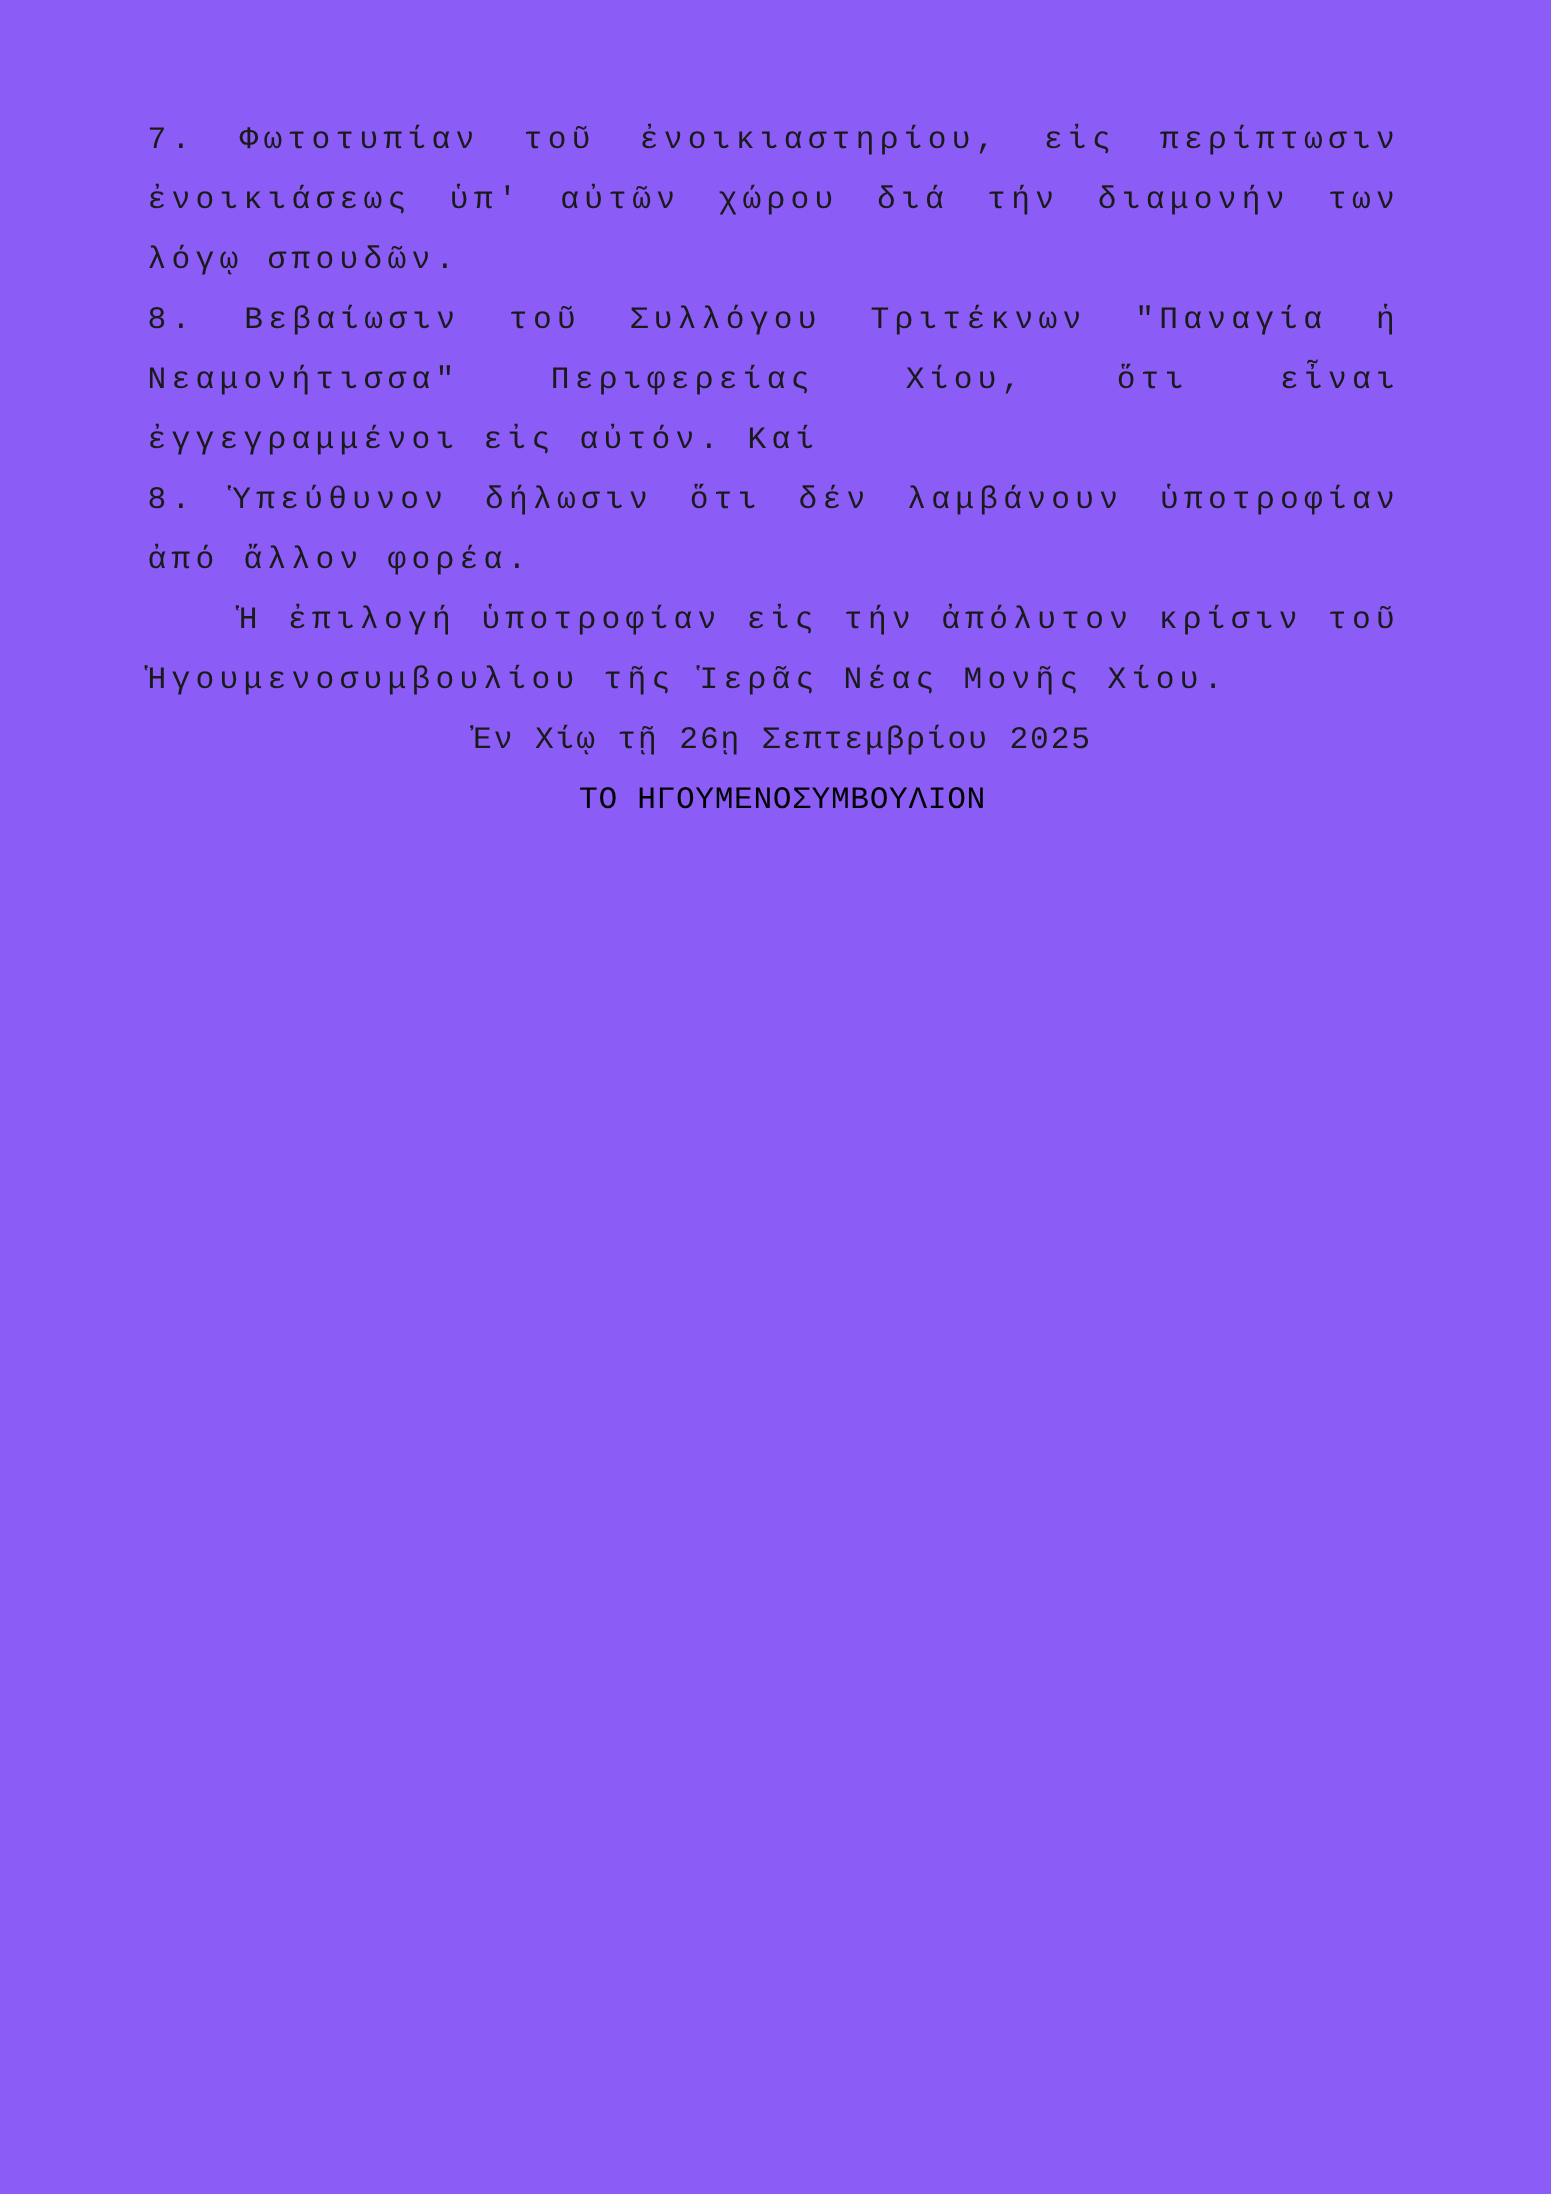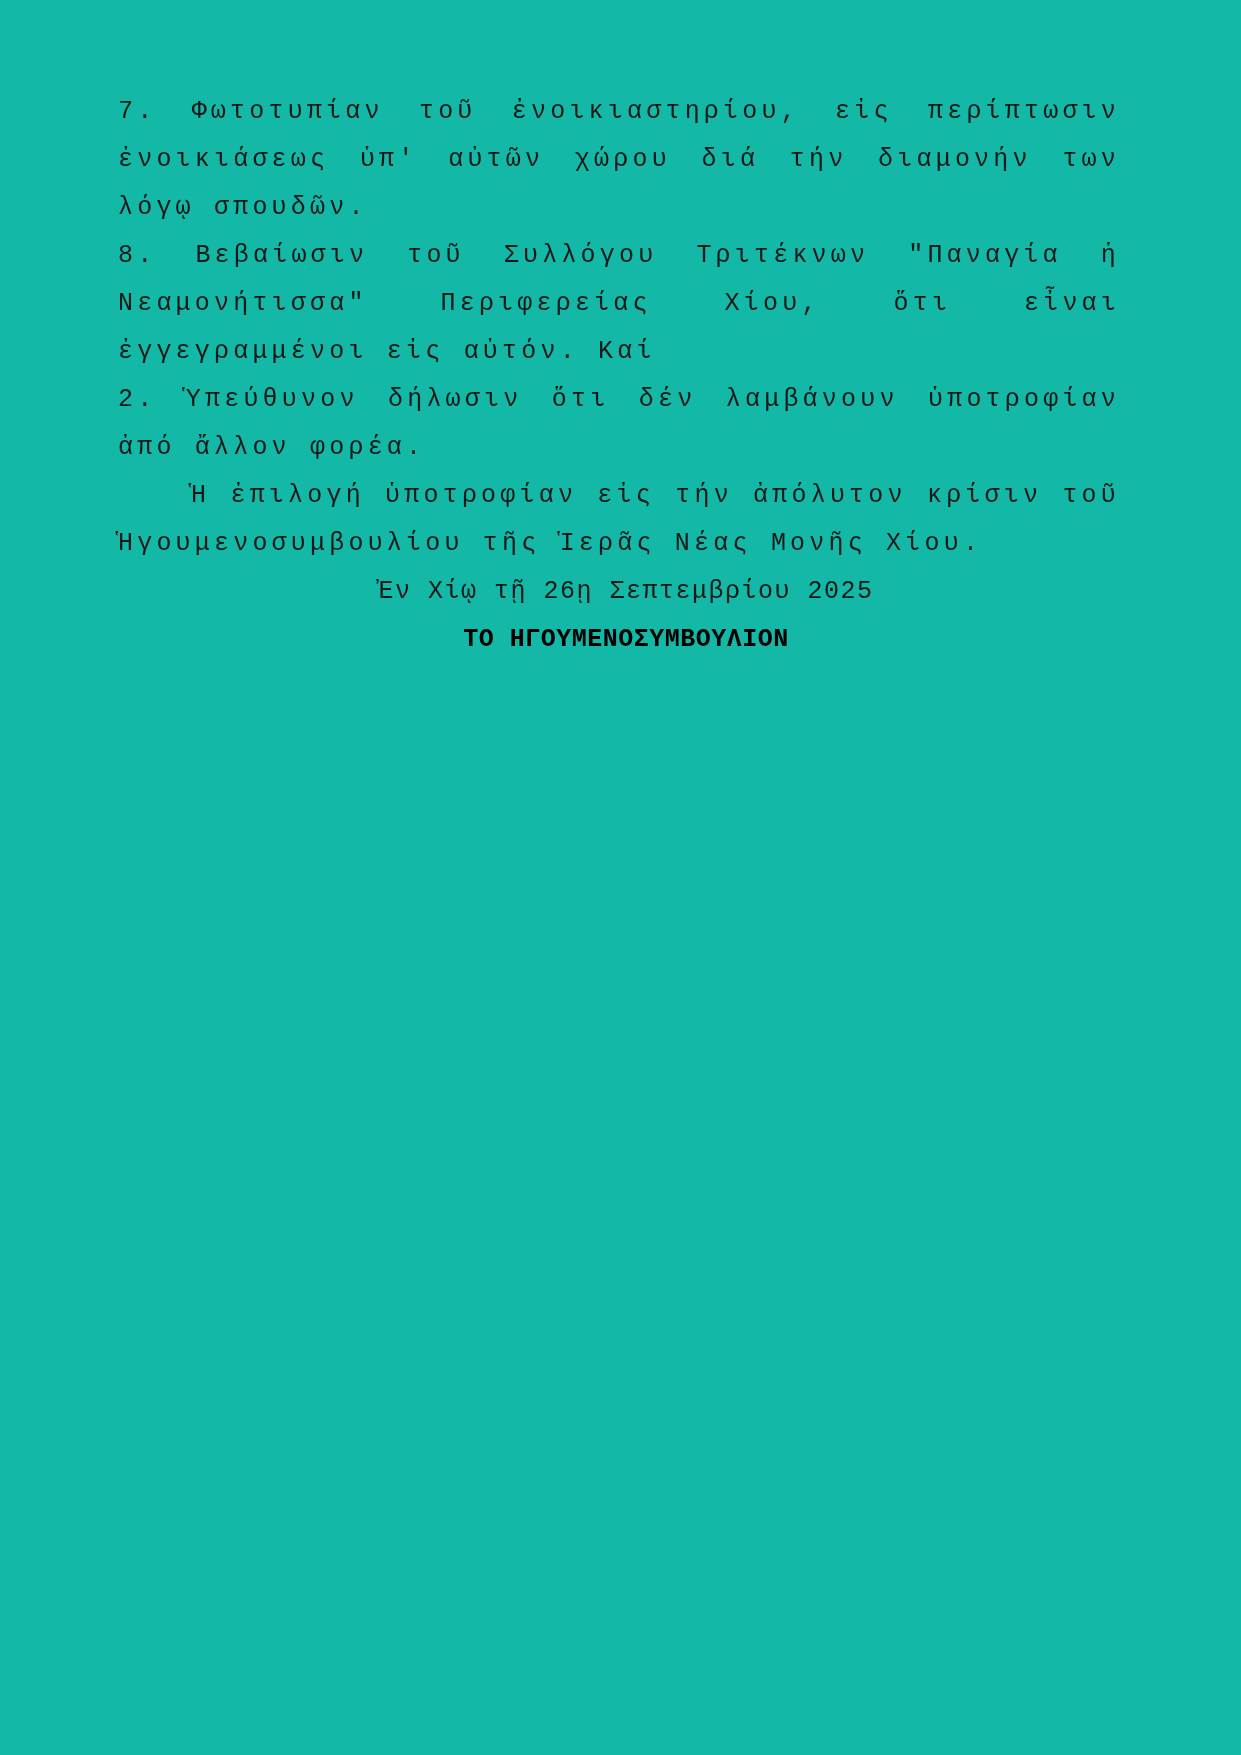--- a/index.html
+++ b/index.html
@@ -12,21 +12,21 @@
       height: 1755px;
       position: relative;
       overflow: hidden;
     }
     .page {
       position: absolute;
       left: 0;
       top: 0;
       width: 1241px;
       height: 1755px;
-      background: #14b8a6;
+      background: #8b5cf6;
     }
     .content {
       position: absolute;
       left: 118px;
       top: 88px;
       width: 1002px;
       font-family: "Liberation Mono", "DejaVu Sans Mono", monospace;
       font-size: 25px;
       color: #1a1a1a;
       line-height: 48px;
@@ -44,32 +44,32 @@
       text-align: left;
       text-align-last: center;
     }
     .date-line {
       margin-top: 0;
       letter-spacing: 1.5px;
       padding-left: 14px;
     }
     .signature {
       font-family: "Liberation Mono", "DejaVu Sans Mono", monospace;
-      font-weight: bold;
+      font-weight: normal;
       letter-spacing: 0.5px;
       color: #000000;
       margin-top: 0;
       padding-left: 14px;
     }
   </style>
 </head>
 <body>
 
 <div class="page">
   <div class="content">
     <p class="para">7. Φωτοτυπίαν τοῦ ἐνοικιαστηρίου, εἰς περίπτωσιν ἐνοικιάσεως ὑπ' αὐτῶν χώρου διά τήν διαμονήν των λόγῳ σπουδῶν.</p>
     <p class="para">8. Βεβαίωσιν τοῦ Συλλόγου Τριτέκνων "Παναγία ἡ Νεαμονήτισσα" Περιφερείας Χίου, ὅτι εἶναι ἐγγεγραμμένοι εἰς αὐτόν. Καί</p>
-    <p class="para">2. Ὑπεύθυνον δήλωσιν ὅτι δέν λαμβάνουν ὑποτροφίαν ἀπό ἄλλον φορέα.</p>
+    <p class="para">8. Ὑπεύθυνον δήλωσιν ὅτι δέν λαμβάνουν ὑποτροφίαν ἀπό ἄλλον φορέα.</p>
     <p class="para indent">Ἡ ἐπιλογή ὑποτροφίαν εἰς τήν ἀπόλυτον κρίσιν τοῦ Ἡγουμενοσυμβουλίου τῆς Ἱερᾶς Νέας Μονῆς Χίου.</p>
     <p class="para center date-line">Ἐν Χίῳ τῇ 26ῃ Σεπτεμβρίου 2025</p>
     <p class="para center signature">ΤΟ ΗΓΟΥΜΕΝΟΣΥΜΒΟΥΛΙΟΝ</p>
   </div>
 </div>
 
 </body></html>

